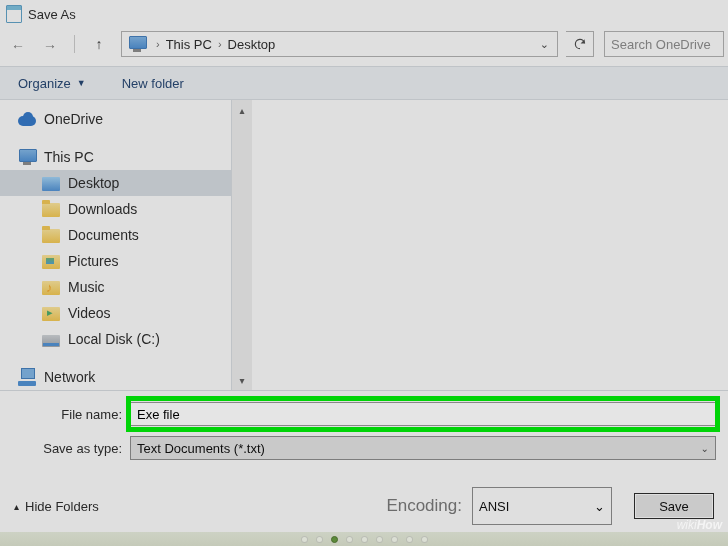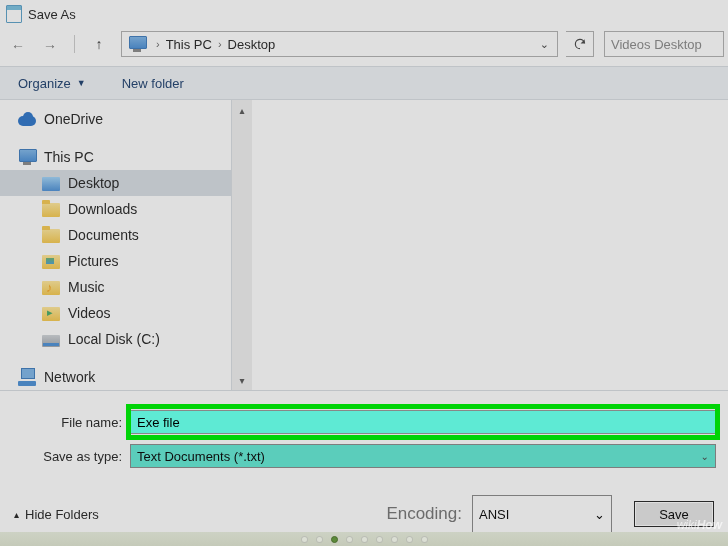--- a/index.html
+++ b/index.html
@@ -56,24 +56,24 @@
 .icon.network::before { content:""; position:absolute; top:0; left:3px; width:12px; height:9px; border:1px solid #3b7bbd; background:#7db5e8; }
 .icon.network::after { content:""; position:absolute; bottom:0; left:0; width:18px; height:5px; background:#4a8fd6; border-radius:1px; }
 .tree-gap { height:12px; }
 
 .scroll-col { width:20px; background:#efefef; display:flex; flex-direction:column; }
 .scroll-arrow { height:20px; display:flex; align-items:center; justify-content:center; font-size:10px; color:#555; }
 .scroll-track { flex:1; }
 
 .content { flex:1; background:#fff; }
 
-.form-area { border-top:1px solid #d8dde2; padding:16px 12px 6px 12px; }
+.form-area { border-top:1px solid #d8dde2; padding:8px 12px 6px 12px; }
 .form-row { display:flex; align-items:center; height:30px; margin-bottom:4px; }
 .form-label { width:118px; text-align:right; font-size:13px; color:#222; padding-right:8px; }
-.form-field { flex:1; height:24px; border:1px solid #888; background:#5eead4; font-size:13px; padding:0 6px; display:flex; align-items:center; }
+.form-field { flex:1; height:24px; border:1px solid #888; background:#e5e5e5; font-size:13px; padding:0 6px; display:flex; align-items:center; }
 .form-field.combo { justify-content:space-between; }
 .form-field.combo .caret { font-size:10px; color:#444; }
 
 .highlight-wrap { position:relative; flex:1; z-index:60; }
 .highlight-border { position:absolute; top:-6px; left:-4px; right:-4px; bottom:-6px; border:5px solid #00d407; pointer-events:none; }
 
 .bottom-bar { display:flex; align-items:center; padding:14px 14px 8px 14px; gap:10px; }
 .hide-folders { display:flex; align-items:center; gap:6px; font-size:13px; color:#222; }
 .hide-folders .tri { font-size:10px; }
 .spacer { flex:1; }
@@ -110,21 +110,21 @@
       <span class="seg">Desktop</span>
       <span class="drop">⌄</span>
     </div>
     <div class="refresh-btn">
       <svg width="14" height="14" viewBox="0 0 24 24">
           <path fill="none" stroke="#444" stroke-width="2" d="M20 11A8 8 0 1 0 12 20"></path>
           <path fill="#444" d="M20 4v7h-7z"></path>
         </svg>
     </div>
     <div class="searchbox">
-      <span>Videos Desktop</span>
+      <span>Search OneDrive</span>
     </div>
   </div>
 
   <div class="toolbar">
     <button class="btn">
       <span>Organize</span>
       <span class="caret">▼</span>
     </button>
     <button class="btn">
       <span>New folder</span>

